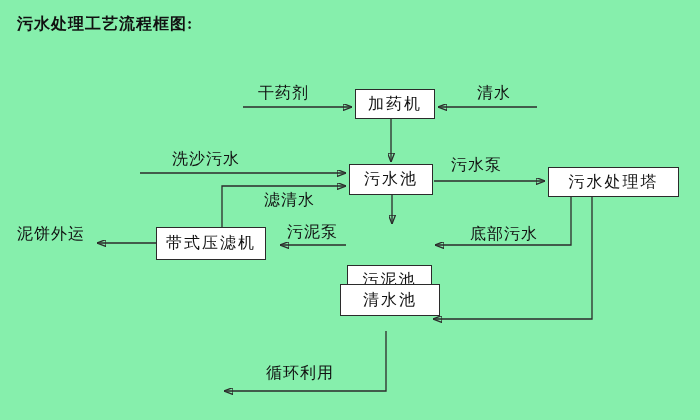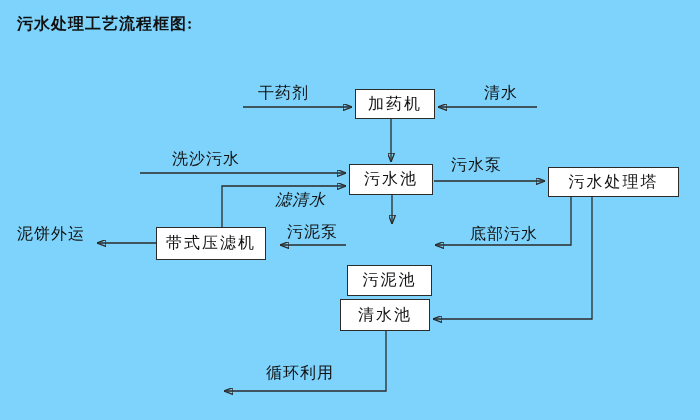--- a/index.html
+++ b/index.html
@@ -1,20 +1,20 @@
 <!DOCTYPE html>
 <html><head>
 <meta charset="utf-8">
 <style>
   html, body { margin: 0; padding: 0; background: #ffffff; }
   .stage {
     position: relative;
     width: 700px;
     height: 420px;
-    background: #7dd3fc;
+    background: #86efac;
     font-family: "Liberation Serif", "DejaVu Serif", serif;
     overflow: hidden;
   }
   .page-title {
     position: absolute;
     left: 17px;
     top: 14px;
     font-size: 16px;
     font-weight: bold;
     letter-spacing: 1px;
@@ -79,25 +79,25 @@
     <path d="M571 197 V245 H435" marker-end="url(#arrow)"></path>
     <path d="M592 197 V319 H433" marker-end="url(#arrow)"></path>
     <path d="M386 331 V391 H224" marker-end="url(#arrow)"></path>
   </svg>
 
   <div class="node" style="left:355px; top:89px;  width:80px;  height:30px;">加药机</div>
   <div class="node" style="left:349px; top:164px; width:84px;  height:31px;">污水池</div>
   <div class="node" style="left:548px; top:167px; width:131px; height:30px;">污水处理塔</div>
   <div class="node" style="left:156px; top:227px; width:110px; height:33px;">带式压滤机</div>
   <div class="node" style="left:347px; top:227px; width:85px;  height:31px;margin-top:38px;">污泥池</div>
-  <div class="node" style="left:340px; top:299px; width:90px;  height:32px;">清水池</div>
+  <div class="node" style="left:340px; top:284px; width:100px;  height:32px;">清水池</div>
 
   <div class="flow-label" style="left:258px; top:83px;">干药剂</div>
-  <div class="flow-label" style="left:477px; top:83px;margin-left:7px;">清水</div>
+  <div class="flow-label" style="left:477px; top:83px;">清水</div>
   <div class="flow-label" style="left:172px; top:149px;">洗沙污水</div>
-  <div class="flow-label" style="left:275px; top:190px;font-style:italic;">滤清水</div>
+  <div class="flow-label" style="left:264px; top:190px;">滤清水</div>
   <div class="flow-label" style="left:451px; top:155px;">污水泵</div>
   <div class="flow-label" style="left:287px; top:222px;">污泥泵</div>
   <div class="flow-label" style="left:17px;  top:224px;">泥饼外运</div>
   <div class="flow-label" style="left:470px; top:224px;">底部污水</div>
   <div class="flow-label" style="left:266px; top:363px;">循环利用</div>
 
 </div>
 
 </body></html>

